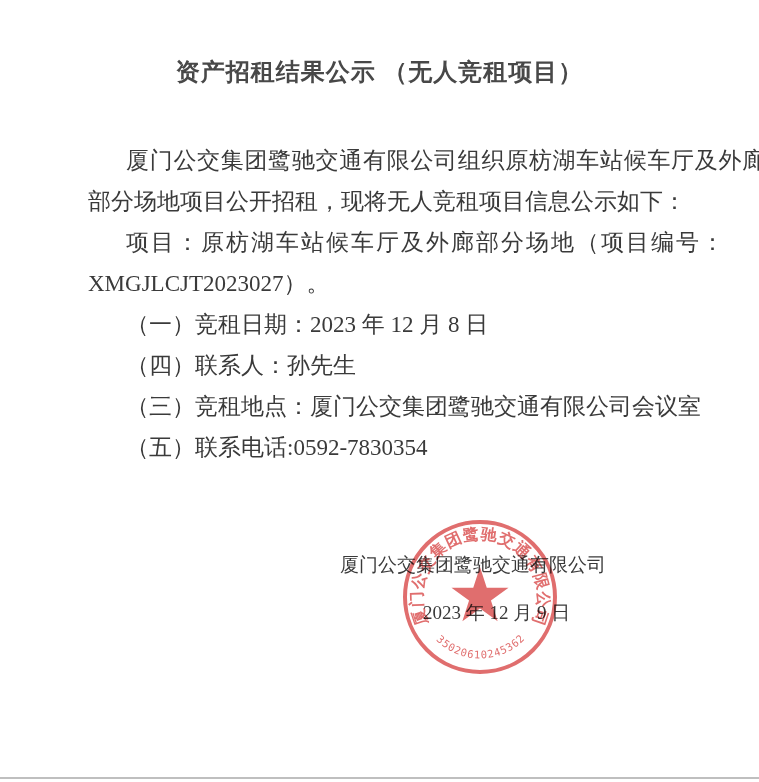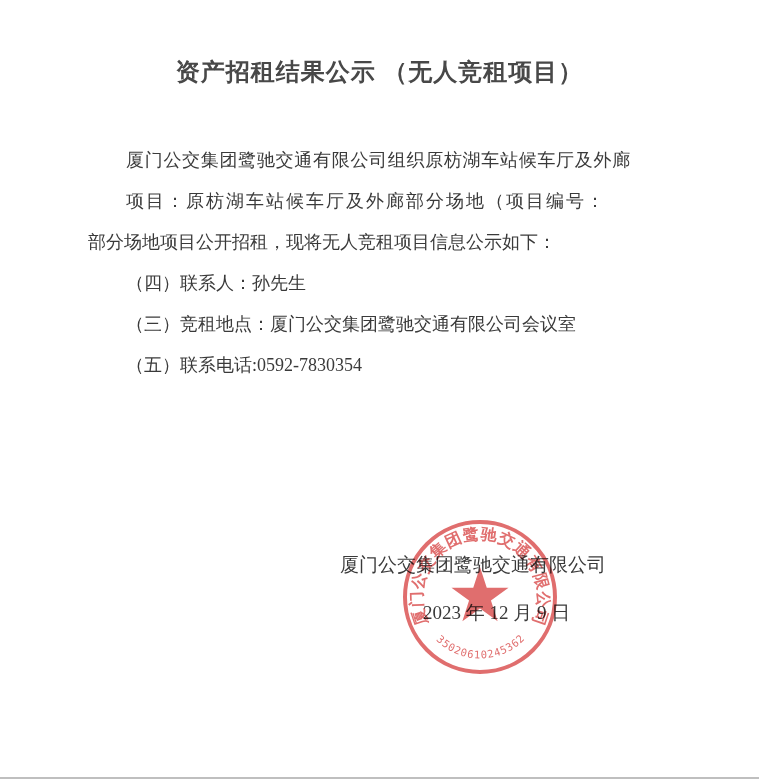--- a/index.html
+++ b/index.html
@@ -27,21 +27,21 @@
     font-weight: bold;
     font-size: 24px;
     letter-spacing: 1px;
     color: #484848;
   }
   .body-text {
     position: absolute;
     top: 140px;
     left: 88px;
     width: 580px;
-    font-size: 18px;
+    font-size: 23px;
   }
   .line {
     height: 41px;
     line-height: 41px;
     white-space: nowrap;
   }
   .line.indent { padding-left: 38px; }
   .line.wide1 { letter-spacing: 0.7px; }
   .line.wide2 { letter-spacing: 2px; }
   .sig-company {
@@ -90,22 +90,24 @@
 </style>
 </head>
 <body>
 
 <div class="page">
 
   <h1 class="title">资产招租结果公示 （无人竞租项目）</h1>
 
   <div class="body-text">
     <div class="line indent wide1">厦门公交集团鹭驰交通有限公司组织原枋湖车站候车厅及外廊</div>
+    <div class="line">部分场地项目公开招租，现将无人竞租项目信息公示如下：</div>
     <div class="line indent wide2">项目：原枋湖车站候车厅及外廊部分场地（项目编号：</div>
-    <div class="line">部分场地项目公开招租，现将无人竞租项目信息公示如下：</div>
+    <div class="line">XMGJLCJT2023027）。</div>
+    <div class="line indent">（一）竞租日期：2023 年 12 月 8 日</div>
     <div class="line indent">（四）联系人：孙先生</div>
     <div class="line indent">（三）竞租地点：厦门公交集团鹭驰交通有限公司会议室</div>
     <div class="line indent">（五）联系电话:0592-7830354</div>
   </div>
 
   <div class="sig-company">厦门公交集团鹭驰交通有限公司</div>
 
   <div class="sig-date">2023 年 12 月 9 日</div>
 
   <div class="seal">

